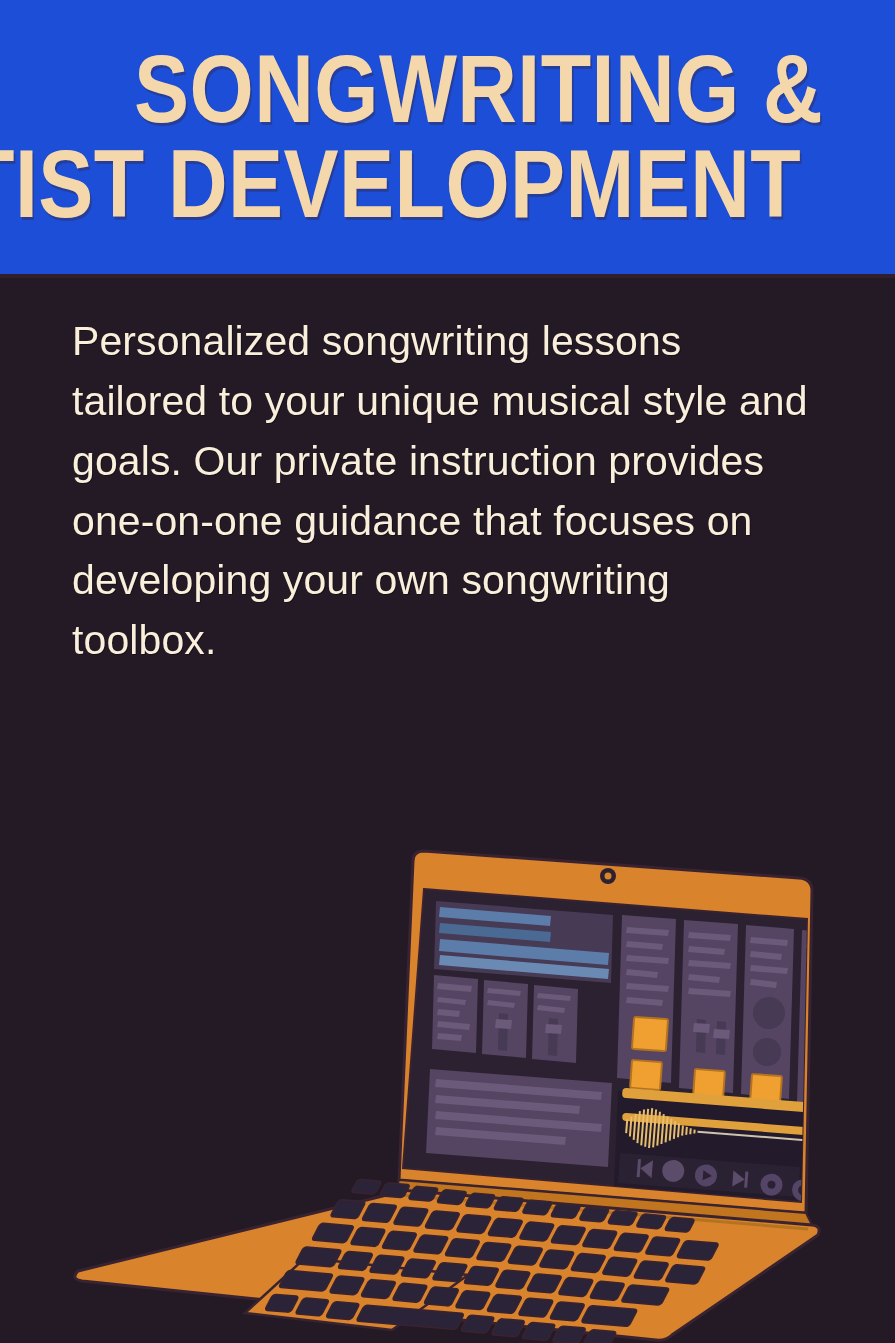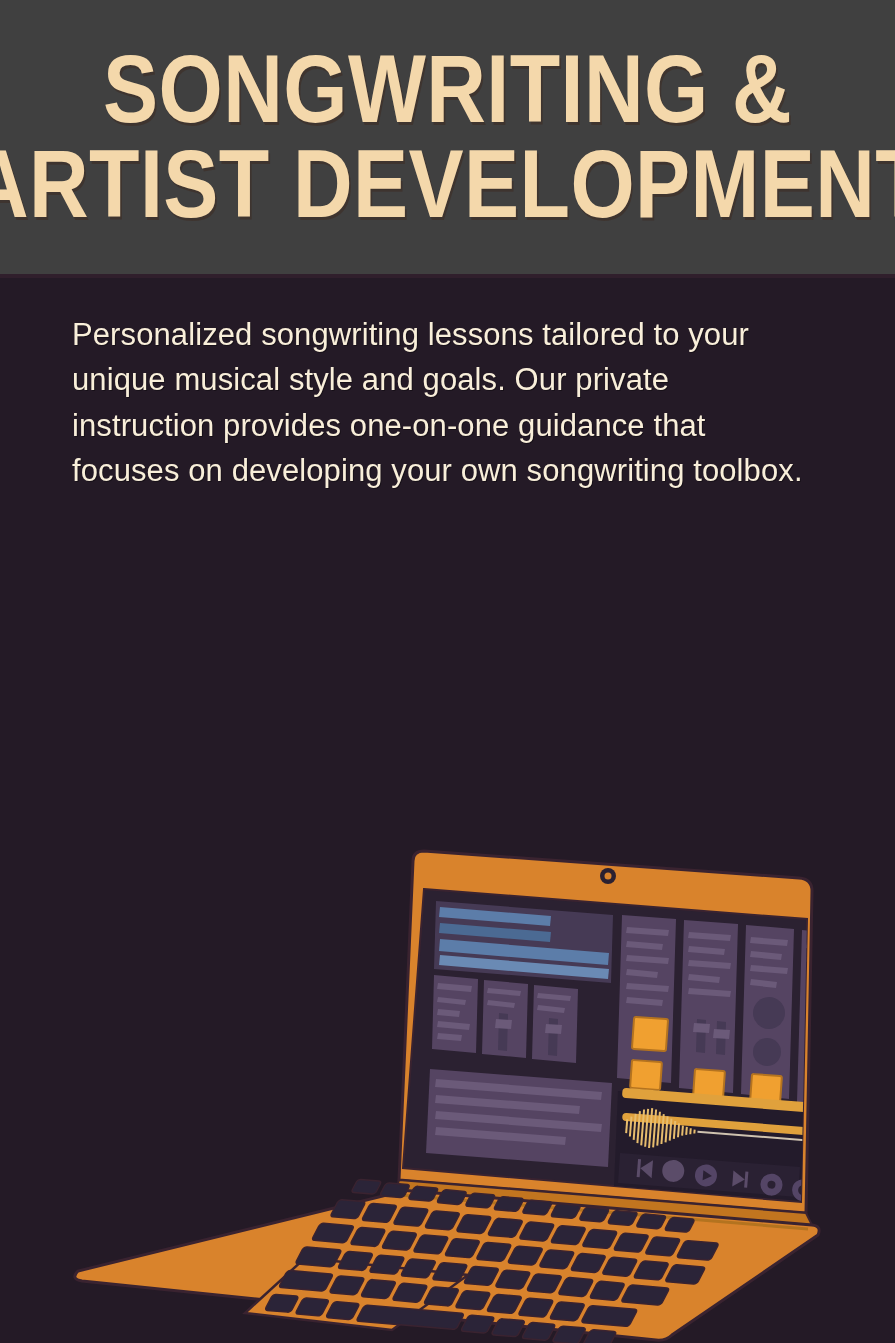--- a/index.html
+++ b/index.html
@@ -15,23 +15,23 @@
     position:absolute; inset:0;
     width:895px;height:1343px;
     display:flex; flex-direction:column;
     background:#241a26;
   }
 
   
   .header-band{
     position:relative;
     height:278px;
-    background:#404040;
+    background:#1d4ed8;
     display:flex;flex-direction:column;
-    align-items:center;justify-content:center;
+    align-items:flex-end;justify-content:center;
     box-sizing:border-box;
     padding:4px 16px 10px 16px;
     overflow:hidden;
   }
   .header-band::after{
     content:"";position:absolute;left:0;right:0;bottom:0;height:4px;
     background:#301f2c;
   }
   .title-line{
     font-family:"Liberation Sans Narrow","Liberation Sans", sans-serif;
@@ -84,21 +84,21 @@
     position:relative;
     flex:1;
     background:#241a26;
     box-sizing:border-box;
     padding:34px 70px 0 72px;
     overflow:hidden;
   }
   .para{
     font-family:"Liberation Sans Narrow","Liberation Sans", sans-serif;
     color:#f9efda;
-    font-size:31px;
+    font-size:41px;
     line-height:1.46;
     letter-spacing:0.1px;
     margin:0 11px 34px 0;
     max-width:770px;
     text-shadow:1px 1px 0 rgba(0,0,0,0.35);
   }
 
   
   .laptop-wrap{
     position:absolute;

